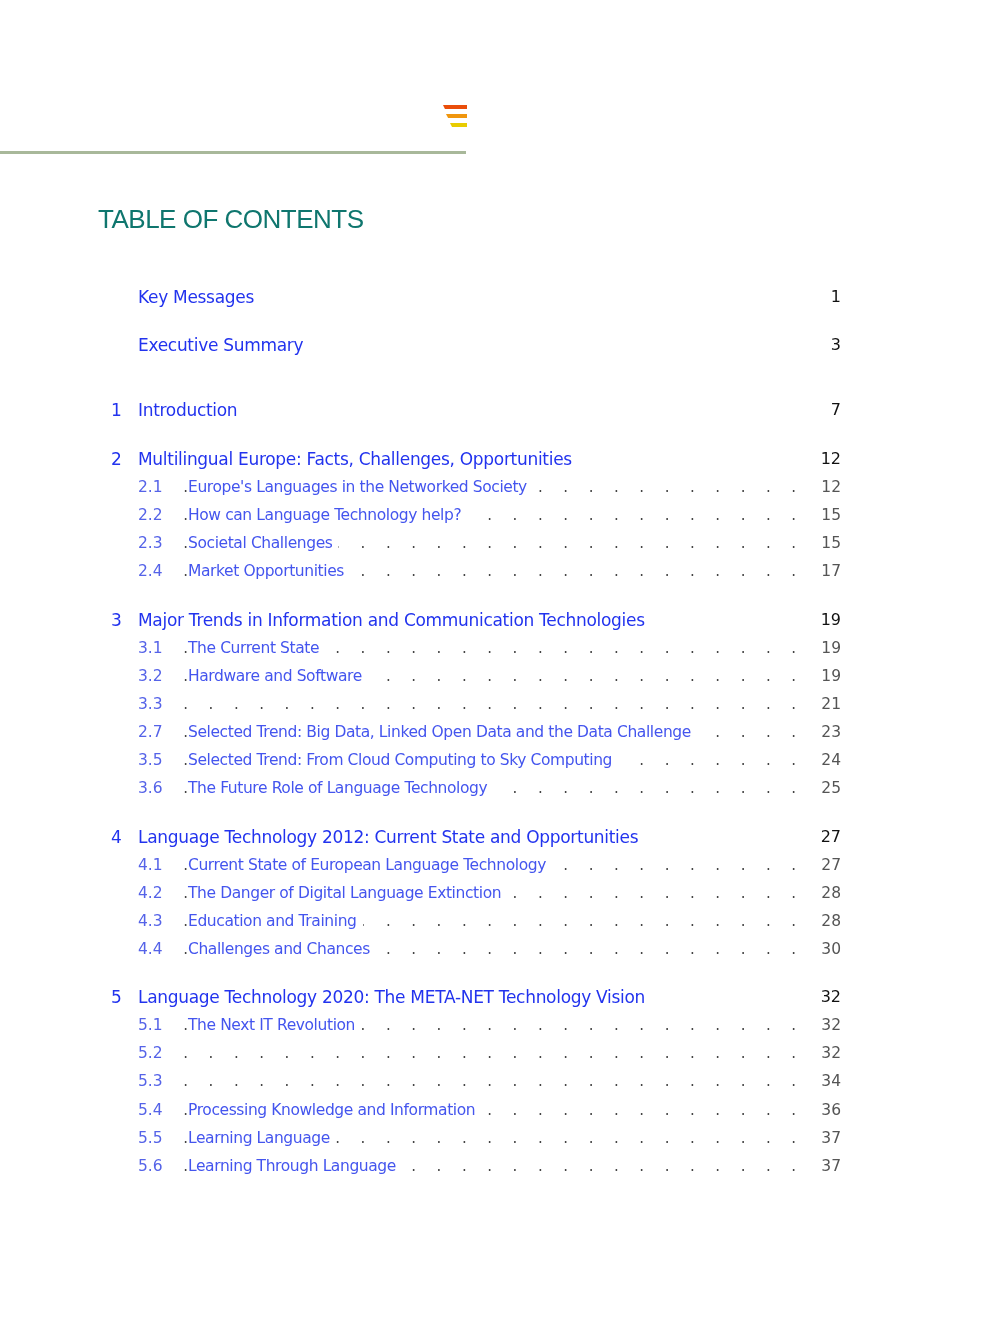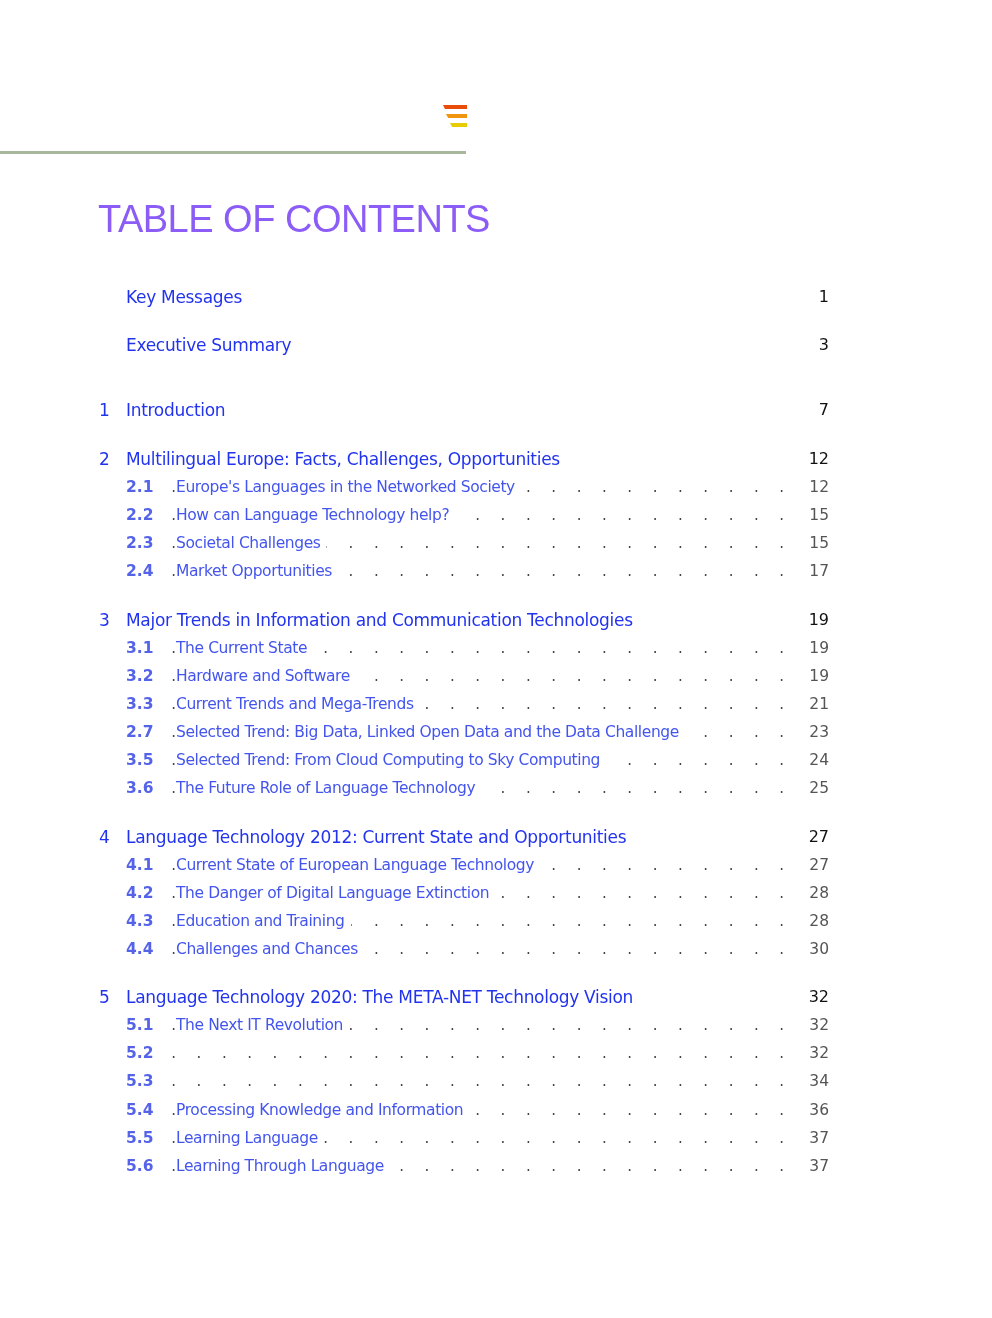--- a/index.html
+++ b/index.html
@@ -38,35 +38,35 @@
     .logo .bar2 { top: 10px; width: 21px; background: #f0960e; clip-path: polygon(0 0, 100% 0, 100% 100%, 10% 100%); }
     .logo .bar3 { top: 19px; width: 17px; background: #e8cc00; clip-path: polygon(0 0, 100% 0, 100% 100%, 12% 100%); }
 
     .page-title {
       position: absolute;
       left: 98px;
       top: 196px;
       margin: 0;
       font-family: "Liberation Sans", sans-serif;
       font-weight: normal;
-      font-size: 38px;
+      font-size: 26px;
       letter-spacing: -0.5px;
-      color: #8b5cf6;
+      color: #0f766e;
       line-height: 46px;
     }
 
     .toc {
       position: absolute;
       left: 0;
       top: 0;
       width: 992px;
     }
     .row {
       position: absolute;
-      left: 0;
+      left: 12px;
       width: 928px;
       height: 26px;
       line-height: 26px;
     }
     .chap-num {
       position: absolute;
       left: 99px;
       font-size: 17px;
       color: #2233ee;
     }
@@ -83,21 +83,21 @@
       right: 99px;
       font-size: 16px;
       color: #111111;
       text-align: right;
     }
     .sec-num {
       position: absolute;
       left: 126px;
       font-size: 15.5px;
       color: #5563e8;
-      font-weight: 700;
+      font-weight: 400;
     }
     .sec-title {
       position: absolute;
       left: 168px;
       font-size: 15.5px;
       color: #4455ee;
       white-space: nowrap;
       background: #ffffff;
       padding-right: 6px;
       z-index: 2;
@@ -198,21 +198,20 @@
     <span class="sec-page">19</span>
   </div>
   <div class="row" style="top:663px">
     <span class="sec-num">3.2</span>
     <span class="sec-title">Hardware and Software</span>
     <span class="sec-leader">. . . . . . . . . . . . . . . . . . . . . . . . . . . . . . . . . . . . . . . . . . . . . . . . . . . . . . . . . . . . . . . . . . . . . . . . . . . .</span>
     <span class="sec-page">19</span>
   </div>
   <div class="row" style="top:691px">
     <span class="sec-num">3.3</span>
-    <span class="sec-title">Current Trends and Mega-Trends</span>
     <span class="sec-leader">. . . . . . . . . . . . . . . . . . . . . . . . . . . . . . . . . . . . . . . . . . . . . . . . . . . . . . . . . . . . . . . . . . . . . . . . . . . .</span>
     <span class="sec-page">21</span>
   </div>
   <div class="row" style="top:719px">
     <span class="sec-num">2.7</span>
     <span class="sec-title">Selected Trend: Big Data, Linked Open Data and the Data Challenge</span>
     <span class="sec-leader">. . . . . . . . . . . . . . . . . . . . . . . . . . . . . . . . . . . . . . . . . . . . . . . . . . . . . . . . . . . . . . . . . . . . . . . . . . . .</span>
     <span class="sec-page">23</span>
   </div>
   <div class="row" style="top:747px">

